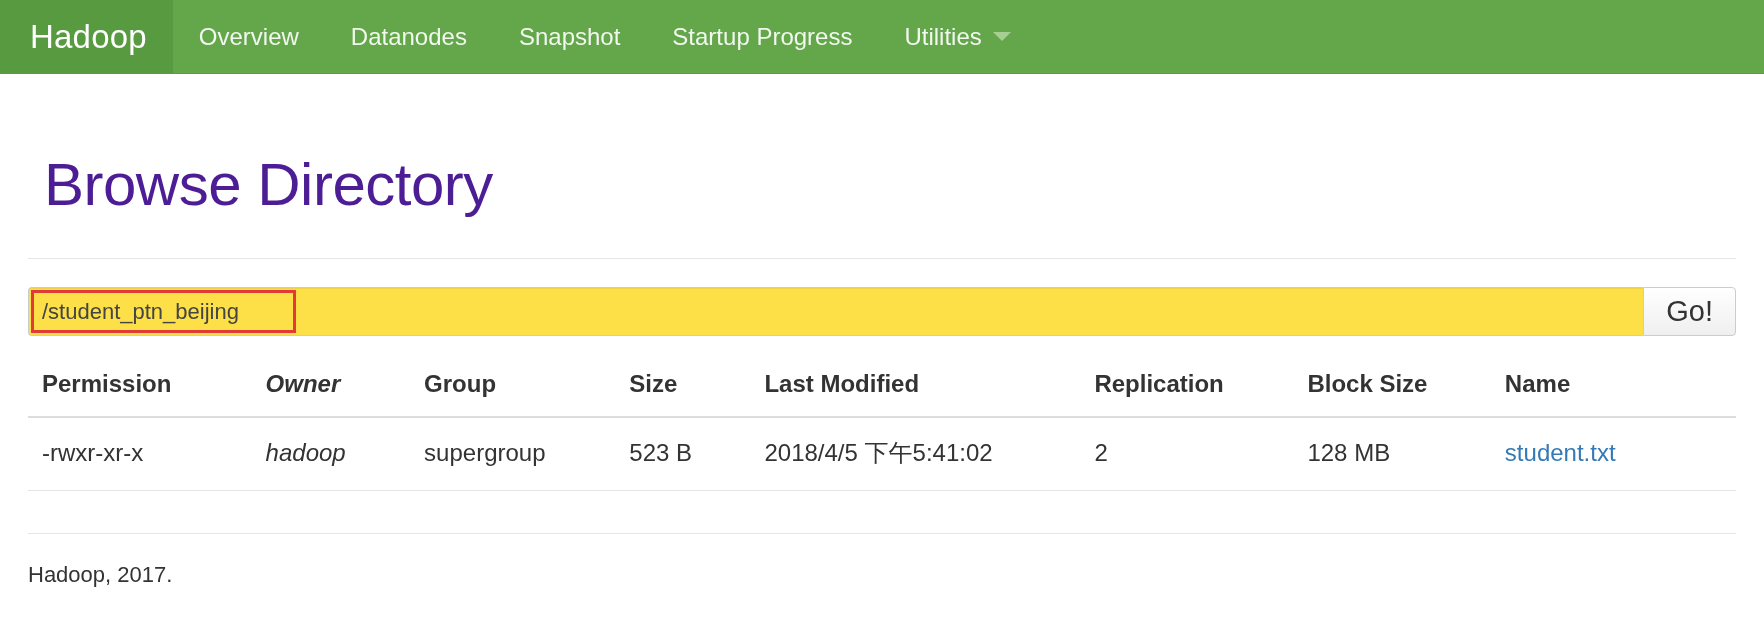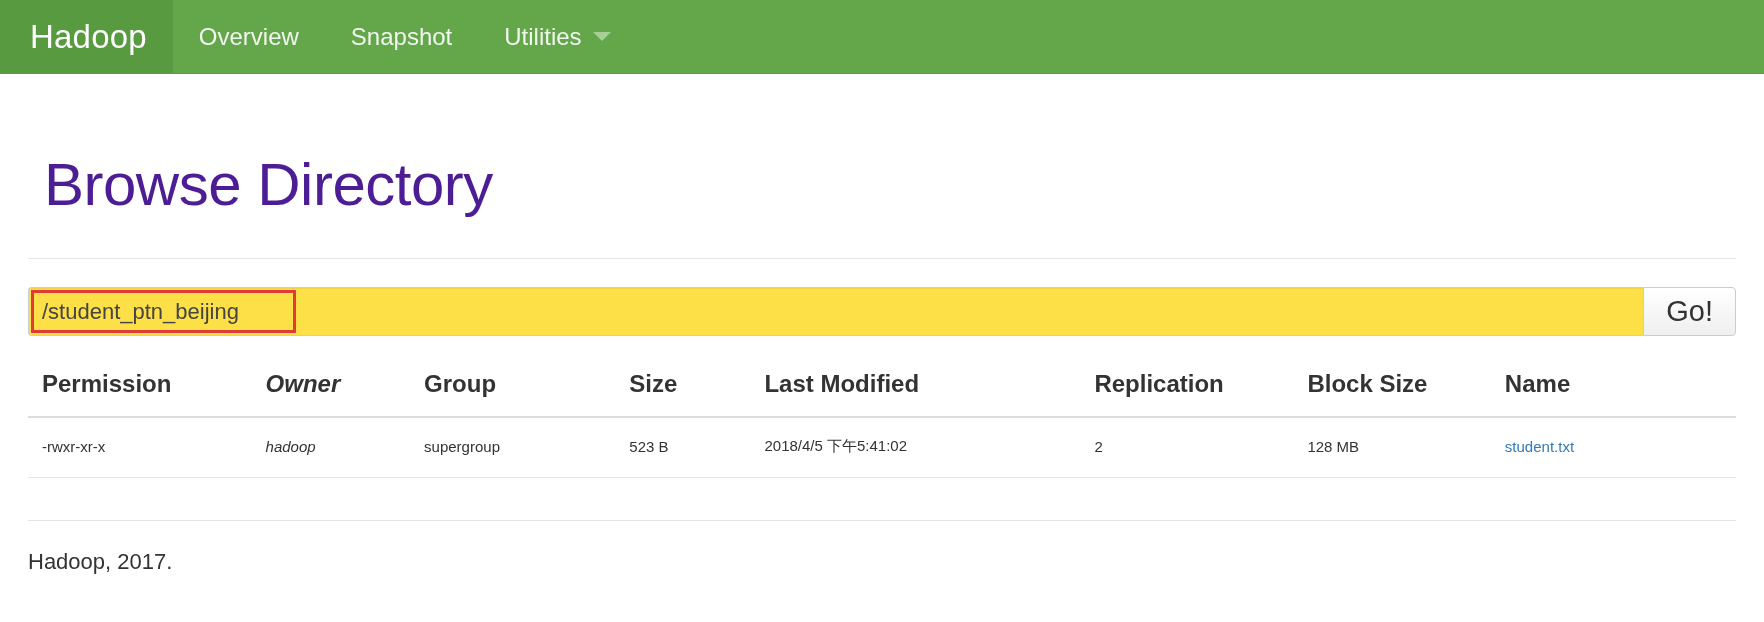--- a/index.html
+++ b/index.html
@@ -147,21 +147,21 @@
     text-align: left;
     font-size: 24px;
     font-weight: bold;
     color: #333333;
     padding: 12px 10px 18px 10px;
     border-bottom: 2px solid #dddddd;
     white-space: nowrap;
   }
   .file-table td {
     text-align: left;
-    font-size: 15px;
+    font-size: 24px;
     font-weight: 400;
     color: #333333;
     padding: 19px 10px 21px 10px;
     border-bottom: 1px solid #e4e4e4;
     white-space: nowrap;
   }
   .col-permission { width: 13.2%; padding-left: 14px !important; }
   .col-owner      { width: 9.0%; font-style: italic; }
   .col-group      { width: 12.0%; }
   .col-size       { width: 7.5%; }
@@ -188,21 +188,27 @@
 </head>
 <body>
 
 <div class="navbar">
   <a class="brand">Hadoop</a>
   <ul class="nav-list">
     <li class="nav-item">
       <span>Overview</span>
     </li>
     <li class="nav-item">
+      <span>Datanodes</span>
+    </li>
+    <li class="nav-item">
       <span>Snapshot</span>
+    </li>
+    <li class="nav-item">
+      <span>Startup Progress</span>
     </li>
     <li class="nav-item">
       <span>Utilities</span>
       <span class="caret"></span>
     </li>
   </ul>
 </div>
 
 <div class="container">
 

